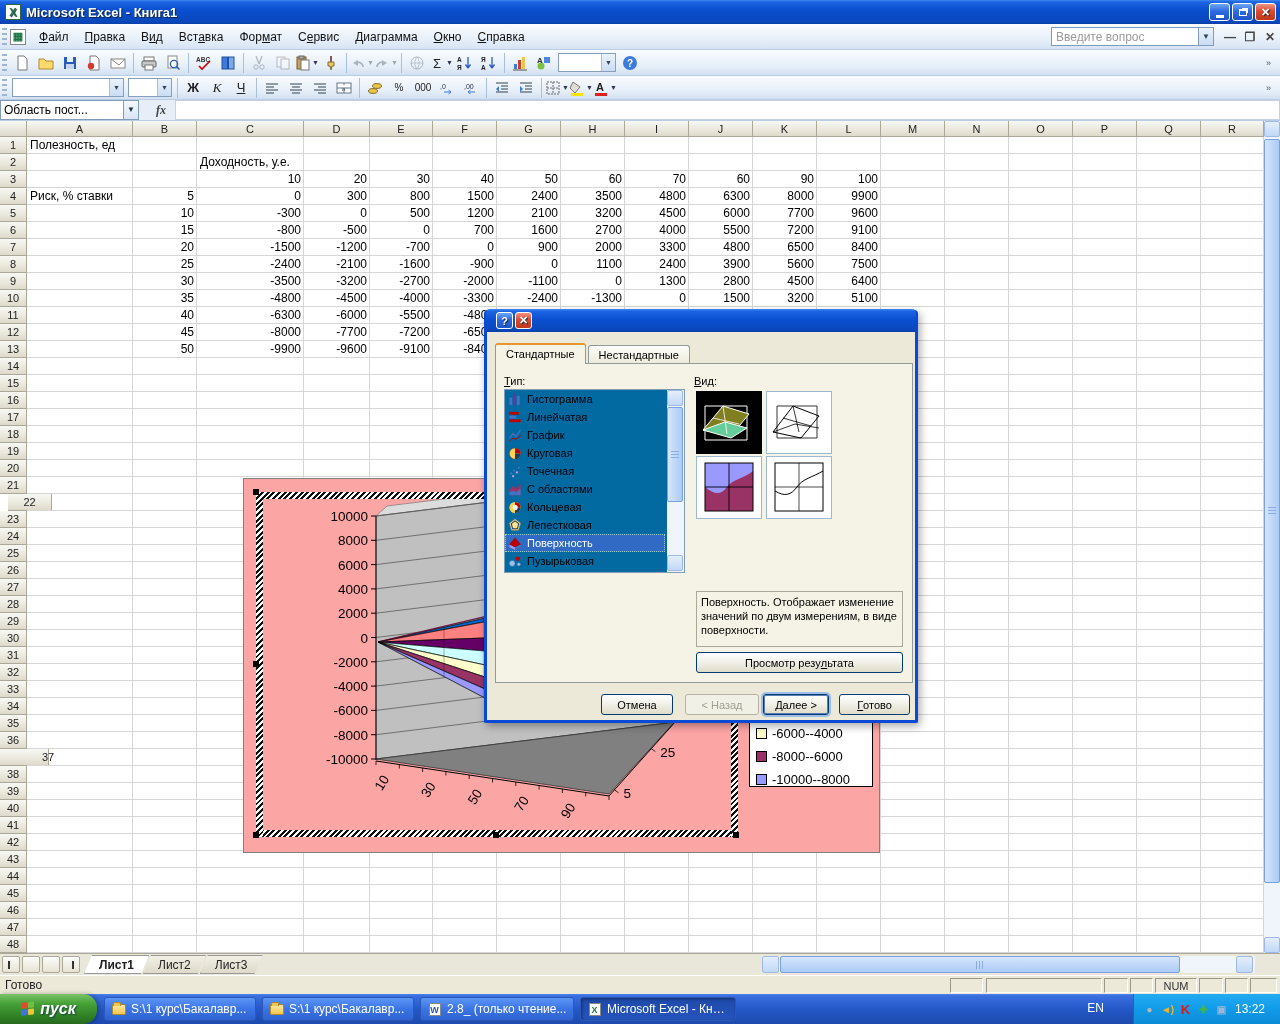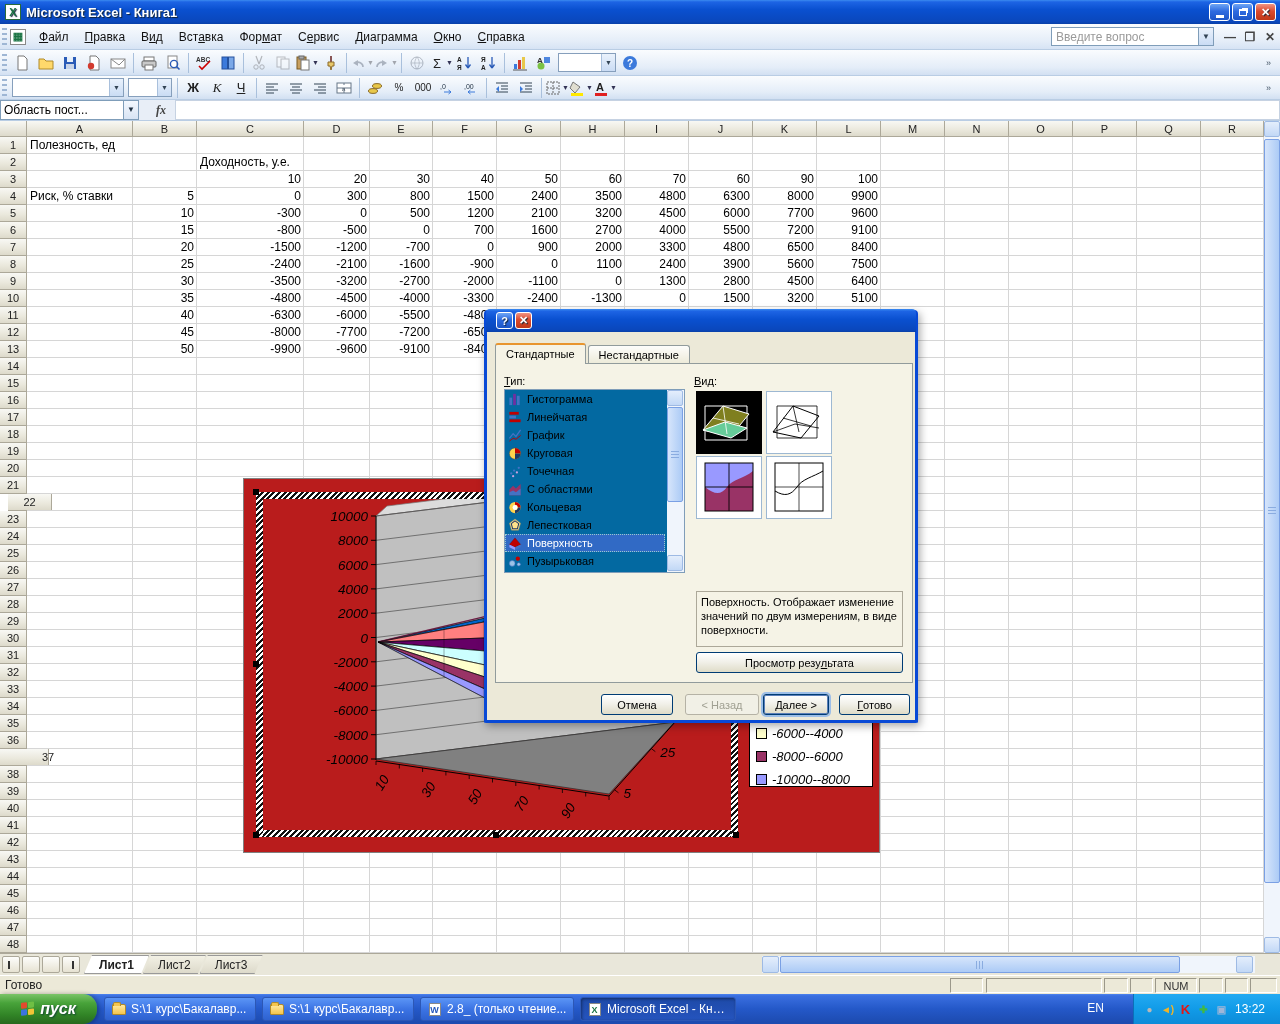--- a/index.html
+++ b/index.html
@@ -79,21 +79,21 @@
   .t-left { border-right:5px solid #3A62A8; margin-left:-4px; }
   .t-right { border-left:5px solid #3A62A8; margin-right:-4px; }
   .sb-thumb { position:absolute; border:1px solid #7AA0E4; border-radius:2px;
     background:linear-gradient(90deg,#D6E5FB,#ACCBF6); }
   .sb-thumb.h { background:linear-gradient(180deg,#D6E5FB,#ACCBF6); }
   .grip { position:absolute; left:50%; top:50%; transform:translate(-50%,-50%);
     width:8px; height:8px; background:repeating-linear-gradient(180deg,#8AACE0 0 1px,transparent 1px 3px); }
   .grip.h { background:repeating-linear-gradient(90deg,#8AACE0 0 1px,transparent 1px 3px); }
 
   
-  #chartbox { left:243px; top:478px; width:637px; height:375px; background:#b91c1c; border:1px solid #808080; z-index:10;font-style:italic; }
+  #chartbox { left:243px; top:478px; width:637px; height:375px; background:#fca5a5; border:1px solid #808080; z-index:10; }
   .hatch { position:absolute; background:repeating-linear-gradient(135deg,#111 0 2px,#fff 2px 4px); }
   .handle { position:absolute; width:6px; height:6px; background:#000; }
   #legend { position:absolute; left:505px; top:222px; width:124px; height:86px; background:#fff; border:1px solid #000;
     display:flex; flex-direction:column; padding:24px 6px 0 6px; gap:8px; }
   .leg-entry { display:flex; align-items:center; gap:5px; font-size:13px; color:#000; }
   .leg-swatch { width:11px; height:11px; border:1px solid #000; flex:0 0 auto; }
 
   
   #dialog { left:484px; top:310px; width:434px; height:413px; z-index:60;
     background:#ECE9D8; border:3px solid #0849D6; border-top:none; border-radius:4px 4px 2px 2px;

